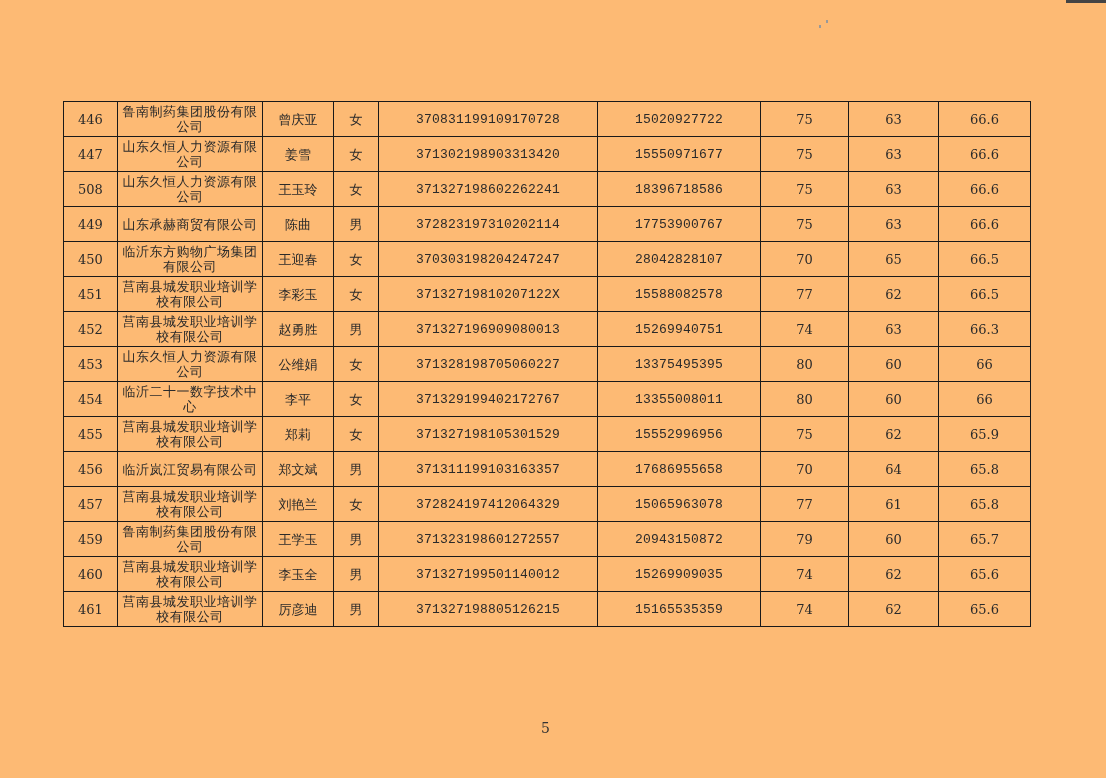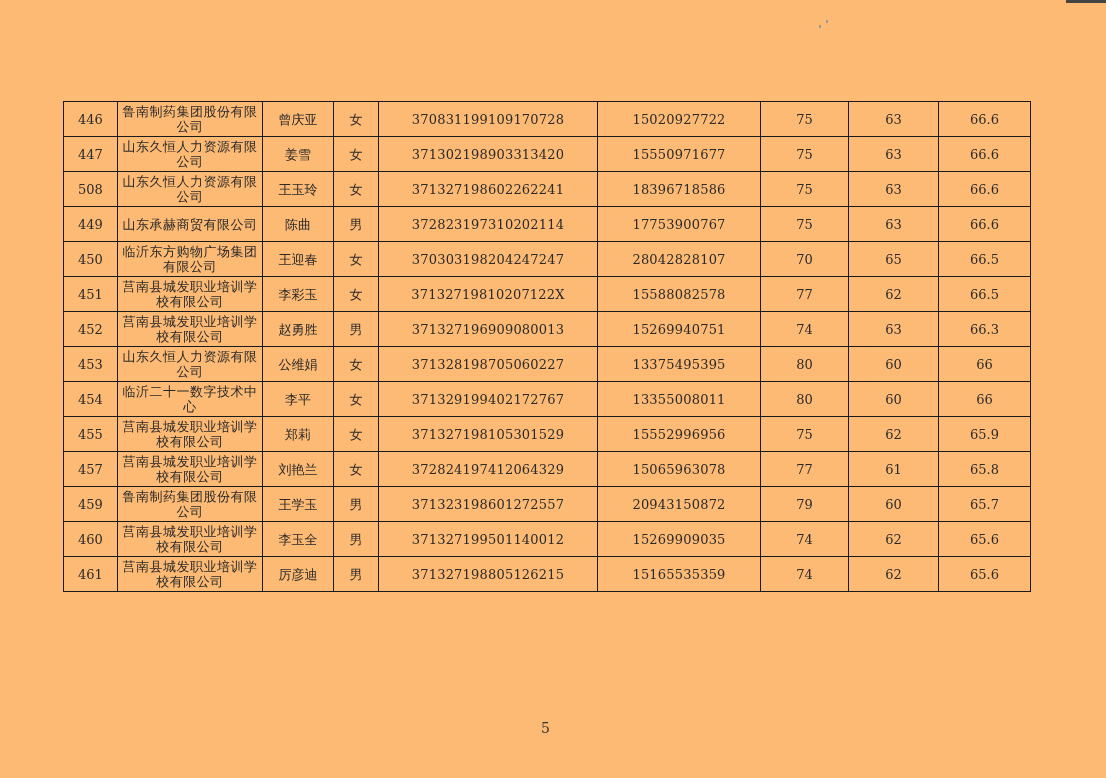--- a/index.html
+++ b/index.html
@@ -9,21 +9,21 @@
   .corner-mark { position: absolute; right: 0; top: 0; width: 40px; height: 3px; background: #444; }
   .speck { position: absolute; width: 2px; height: 3px; background: #999; }
   table.roster { position: absolute; left: 63px; top: 101px; border-collapse: collapse;
                  table-layout: fixed; width: 967px; }
   table.roster td { border: 1.5px solid #1a1a1a; height: 34px; padding: 0; text-align: center;
                     vertical-align: middle; font-size: 13px; line-height: 15px; color: #2a2a2a; overflow: hidden; }
   td.c-no { font-size: 13px; }
   td.c-company { font-size: 13.5px; line-height: 15px; letter-spacing: 0.5px; font-family: "DejaVu Sans", sans-serif; color: #333; }
   td.c-name { font-size: 13.5px; font-family: "DejaVu Sans", sans-serif; color: #333; }
   td.c-gender { font-size: 14px; font-family: "DejaVu Sans", sans-serif; color: #333; }
-  td.c-id, td.c-phone { font-size: 13px; letter-spacing: 0.2px; }
+  td.c-id, td.c-phone { font-size: 13px; letter-spacing: 0.2px; font-family: Liberation Mono, monospace; }
   td.c-score { font-size: 13.5px; margin-left: 28px; }
   .page-number { position: absolute; left: 541px; top: 720px; font-size: 14px; color: #333; }
 </style>
 </head>
 <body>
 
 <div class="page">
   <div class="corner-mark"></div>
   <div class="speck" style="left:819px;top:25px;"></div>
   <div class="speck" style="left:826px;top:20px;"></div>
@@ -154,20 +154,31 @@
     <td class="c-company">莒南县城发职业培训学校有限公司</td>
     <td class="c-name">郑莉</td>
     <td class="c-gender">女</td>
     <td class="c-id">371327198105301529</td>
     <td class="c-phone">15552996956</td>
     <td class="c-score">75</td>
     <td class="c-score">62</td>
     <td class="c-score">65.9</td>
   </tr>
 
+  <tr>
+    <td class="c-no">456</td>
+    <td class="c-company">临沂岚江贸易有限公司</td>
+    <td class="c-name">郑文斌</td>
+    <td class="c-gender">男</td>
+    <td class="c-id">371311199103163357</td>
+    <td class="c-phone">17686955658</td>
+    <td class="c-score">70</td>
+    <td class="c-score">64</td>
+    <td class="c-score">65.8</td>
+  </tr>
 
   <tr>
     <td class="c-no">457</td>
     <td class="c-company">莒南县城发职业培训学校有限公司</td>
     <td class="c-name">刘艳兰</td>
     <td class="c-gender">女</td>
     <td class="c-id">372824197412064329</td>
     <td class="c-phone">15065963078</td>
     <td class="c-score">77</td>
     <td class="c-score">61</td>

